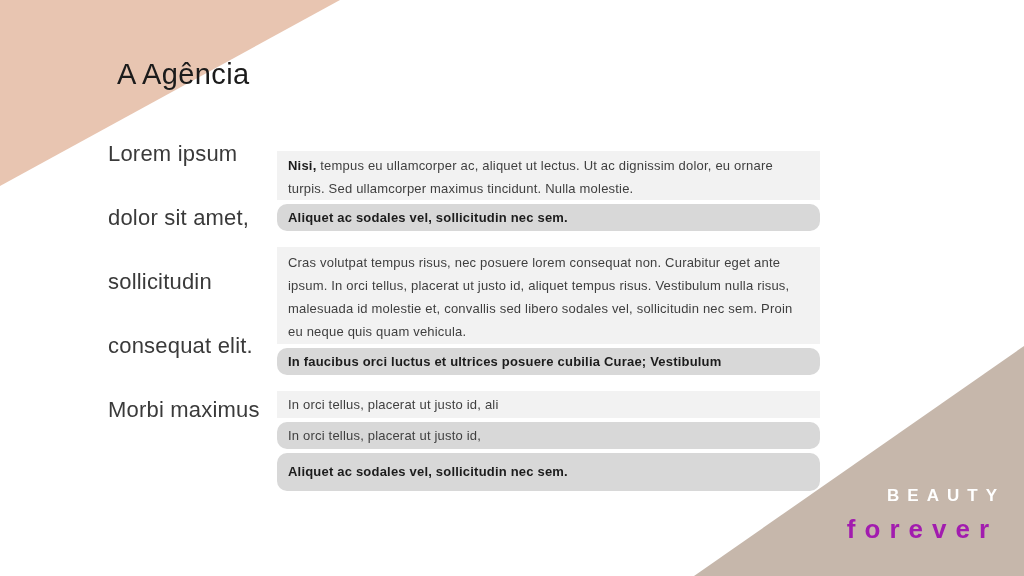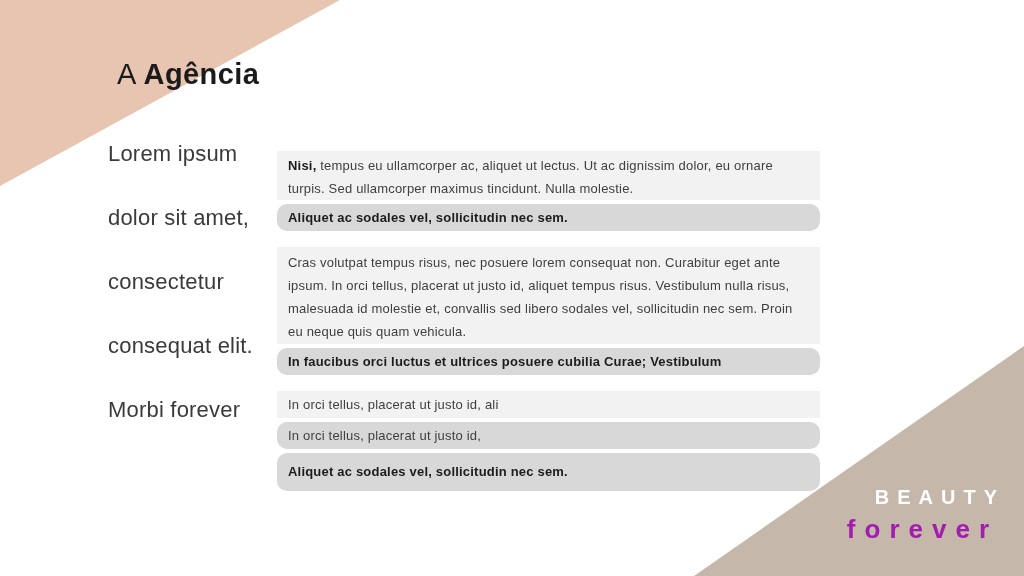--- a/index.html
+++ b/index.html
@@ -32,21 +32,21 @@
 
   
   .title {
     position: absolute; left: 117px; top: 56px;
     margin: 0;
     font-size: 29px; line-height: 36px;
     font-weight: 400; color: #1b1b1b;
     letter-spacing: 0.4px;
     white-space: nowrap;
   }
-  .title .em { font-weight: 700; }
+  .title .em { font-weight: 400; }
 
   
   .left-col {
     position: absolute; left: 108px; top: 141px;
     width: 185px;
     color: #3a3a3a;
     font-size: 22px;
   }
   .left-col .line {
     height: 26px; line-height: 26px;
@@ -76,21 +76,21 @@
   .bold  { font-weight: 700; color: #1c1c1c; }
   .lead  { font-weight: 700; color: #1c1c1c; }
   .h-2line { height: 49px; line-height: 23px; padding-top: 3px; }
   .h-4line { height: 97px; line-height: 23px; padding-top: 4px; }
   .h-1line { height: 27px; line-height: 27px; white-space: nowrap; }
   .h-tall  { height: 38px; line-height: 38px; white-space: nowrap; }
 
   
   .brand-primary {
     position: absolute; top: 486px; right: 19px;
-    font-size: 20px; font-weight: 700;
+    font-size: 17px; font-weight: 700;
     letter-spacing: 8px; color: #ffffff;
     white-space: nowrap;
   }
   .brand-secondary {
     position: absolute; top: 514px; right: 26px;
     font-size: 26px; font-weight: 700;
     letter-spacing: 9px; color: #a21caf;
     white-space: nowrap;
   }
 </style>
@@ -100,23 +100,23 @@
 <div class="slide" style="--accent-pink: #e8c5b1; --accent-taupe: #c6b7ab; --block-light: #f2f2f2; --block-dark: #d8d8d8; --title-text: #1b1b1b; --body-text: #3f3f3f; --brand-text: #ffffff;">
 
   <div class="tri-tl"></div>
   <div class="tri-br"></div>
 
   <h1 class="title"><span>A </span><span class="em">Agência</span></h1>
 
   <div class="left-col">
     <div class="line">Lorem ipsum</div>
     <div class="line">dolor sit amet,</div>
-    <div class="line">consectetur</div>
+    <div class="line">sollicitudin</div>
     <div class="line">consequat elit.</div>
-    <div class="line">Morbi forever</div>
+    <div class="line">Morbi maximus</div>
   </div>
 
   <div class="blocks">
 
     <div class="block light h-2line"><span class="lead">Nisi,</span><span> tempus eu ullamcorper ac, aliquet ut lectus. Ut ac dignissim dolor, eu ornare turpis. Sed ullamcorper maximus tincidunt. Nulla molestie.</span></div>
 
     <div class="block dark h-1line bold">Aliquet ac sodales vel, sollicitudin nec sem.</div>
 
     <div class="block light h-4line">Cras volutpat tempus risus, nec posuere lorem consequat non. Curabitur eget ante ipsum. In orci tellus, placerat ut justo id, aliquet tempus risus. Vestibulum nulla risus, malesuada id molestie et, convallis sed libero sodales vel, sollicitudin nec sem. Proin eu neque quis quam vehicula.</div>
 

